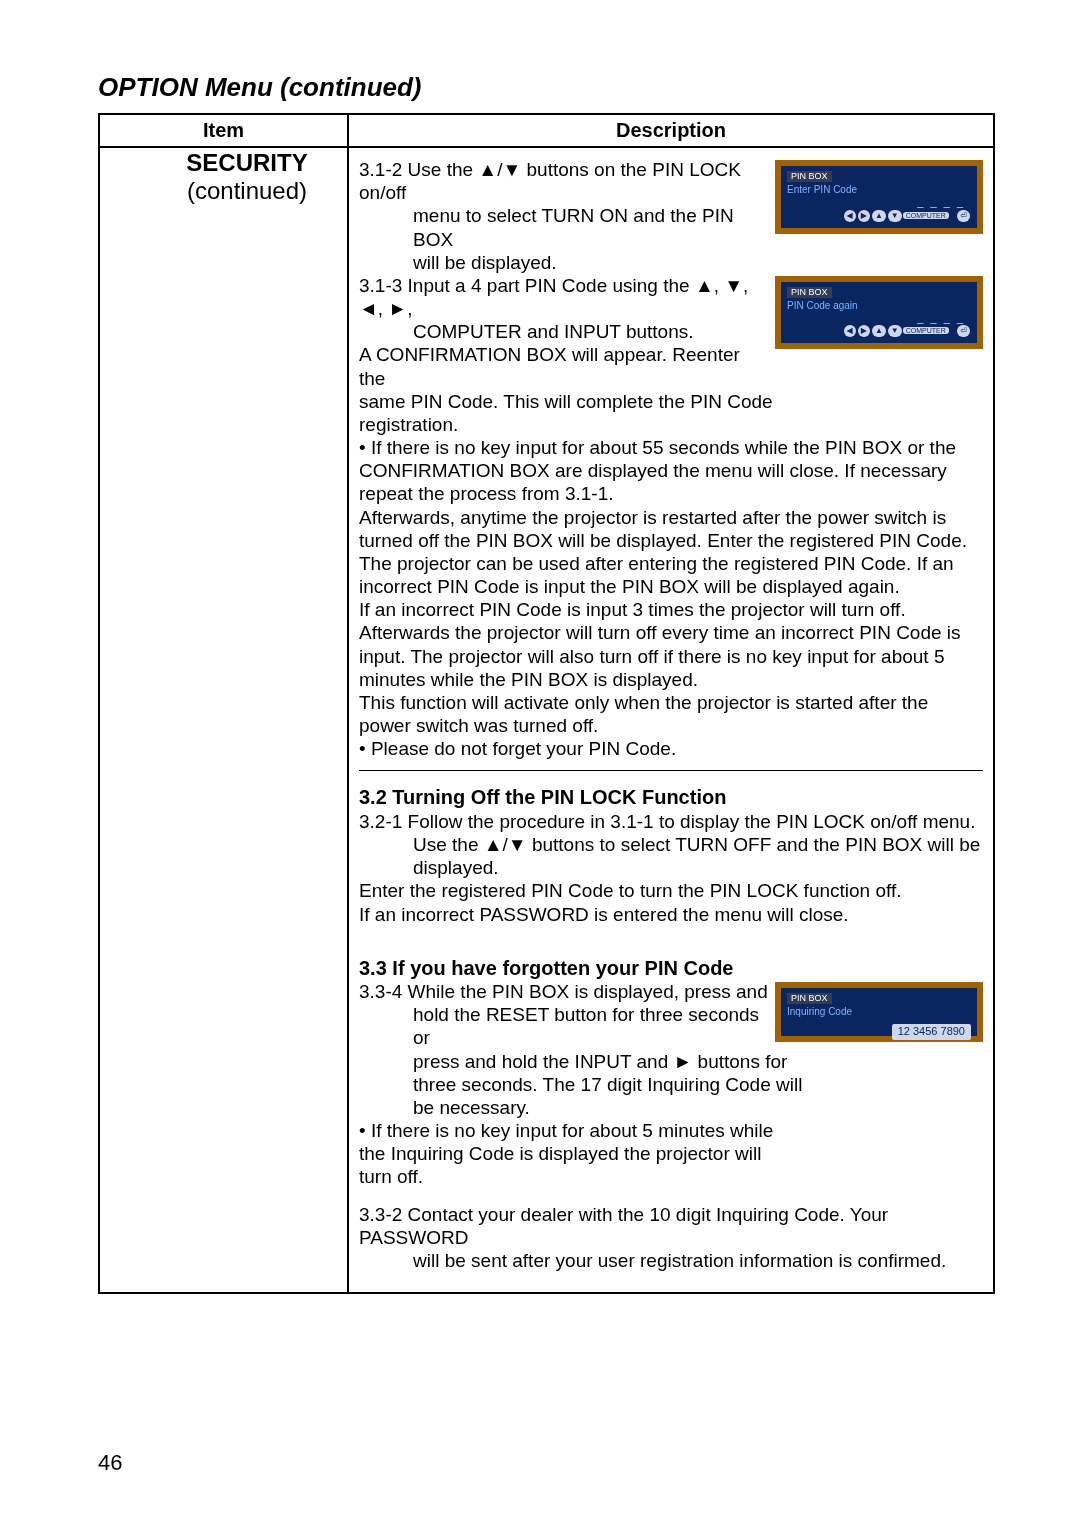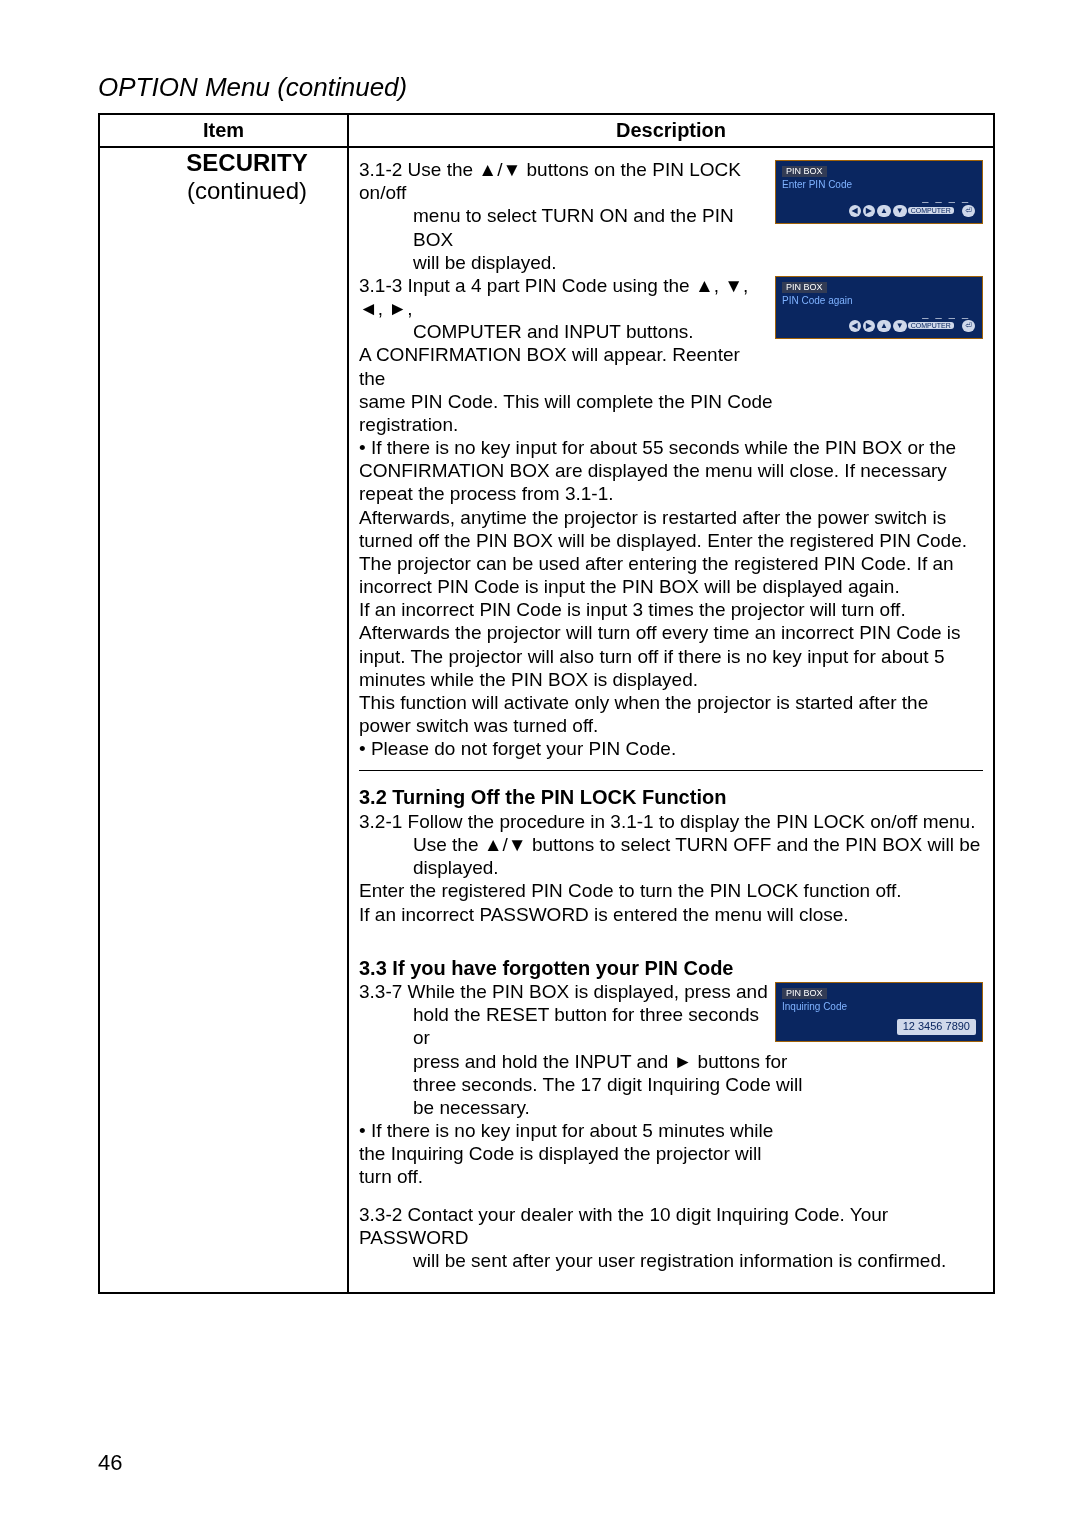--- a/index.html
+++ b/index.html
@@ -40,21 +40,21 @@
     color: #fff;
     font-weight: bold;
     font-size: 17px;
     padding: 0 18px 0 14px;
     line-height: 26px;
     border-radius: 13px;
     letter-spacing: 0.5px;
     white-space: nowrap;
   }
   .section-title {
-    font-weight: normal;
+    font-weight: bold;
     font-style: italic;
     font-size: 26px;
     margin: 4px 0 10px 0;
   }
   table.main {
     width: 100%;
     border-collapse: collapse;
   }
   table.main th, table.main td {
     border: 2px solid #000;
@@ -91,21 +91,21 @@
     margin-top: 14px;
   }
   .float-img {
     float: right;
     clear: right;
     width: 208px;
     margin: 2px 0 6px 6px;
     background: #0a2660;
     color: #cfd8ea;
     font-size: 10px;
-    border: 1px solid #a16207;
+    border: 6px solid #a16207;
     box-sizing: border-box;
     padding: 4px 6px 6px 6px;
     font-family: Arial, sans-serif;
   }
   .float-img .pb-title {
     color: #fff;
     background: #333c55;
     display: inline-block;
     padding: 0 4px;
     font-size: 9px;
@@ -242,21 +242,21 @@
           <div style="height:16px"></div>
 
           <div class="sec-heading">3.3 If you have forgotten your PIN Code</div>
 
           <div class="float-img inquiring">
             <div class="pb-title">PIN BOX</div>
             <div class="pb-sub">Inquiring Code</div>
             <div class="inq-code">12 3456 7890</div>
           </div>
 
-          <div class="step-row">3.3-7 While the PIN BOX is displayed, press and</div>
+          <div class="step-row">3.3-4 While the PIN BOX is displayed, press and</div>
           <div class="step-row indent1">hold the RESET button for three seconds or</div>
           <div class="step-row indent1">press and hold the INPUT and ► buttons for</div>
           <div class="step-row indent1">three seconds. The 17 digit Inquiring Code will</div>
           <div class="step-row indent1">be necessary.</div>
           <div class="step-row" style="max-width:420px">• If there is no key input for about 5 minutes while the Inquiring Code is displayed the projector will turn off.</div>
 
           <div style="height:14px; clear:both"></div>
 
           <div class="step-row">3.3-2 Contact your dealer with the 10 digit Inquiring Code. Your PASSWORD</div>
           <div class="step-row indent1">will be sent after your user registration information is confirmed.</div>

